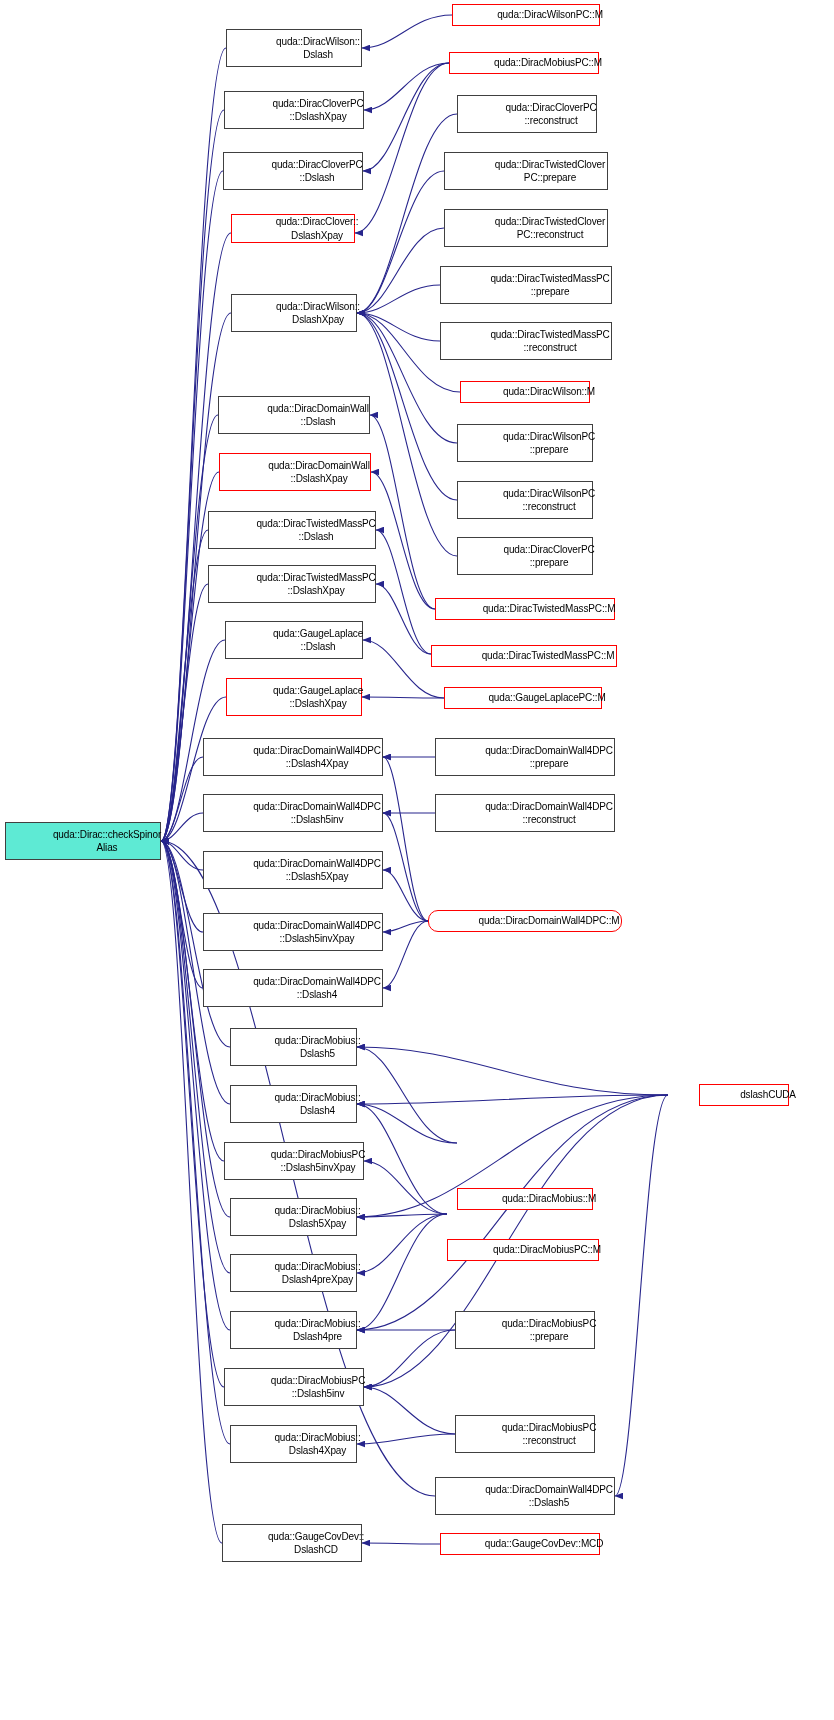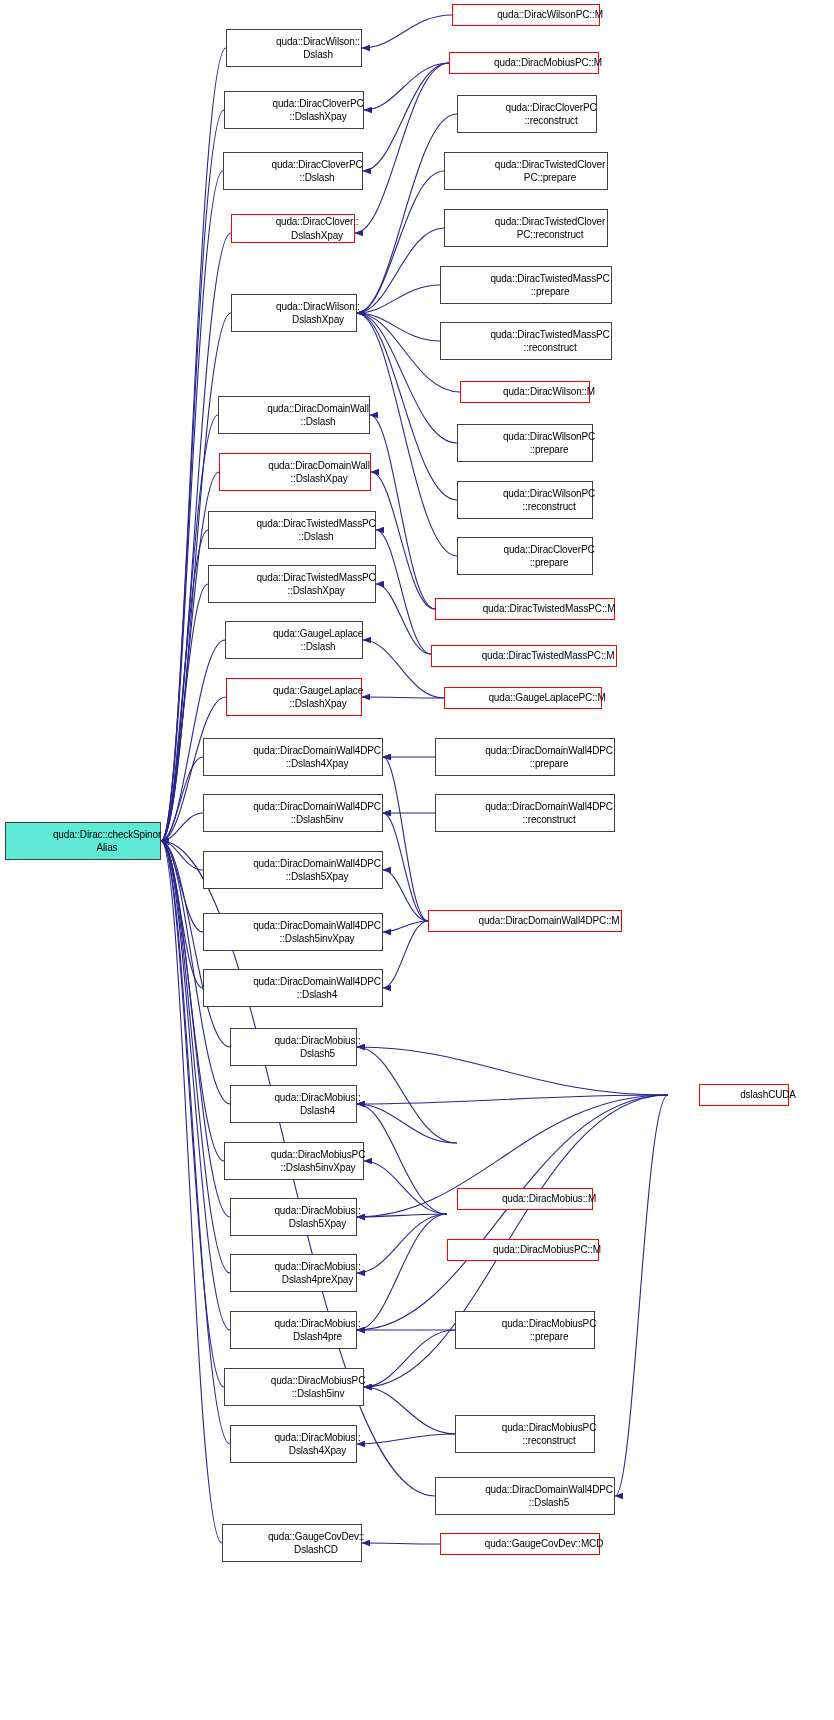--- a/index.html
+++ b/index.html
@@ -186,21 +186,21 @@
 ::reconstruct</div>
       <div class="node" style="left: 457px; top: 537px; width: 136px; height: 38px;">quda::DiracCloverPC
 ::prepare</div>
       <div class="node red" style="left: 435px; top: 598px; width: 180px; height: 22px;">quda::DiracTwistedMassPC::M</div>
       <div class="node red" style="left: 431px; top: 645px; width: 186px; height: 22px;">quda::DiracTwistedMassPC::M</div>
       <div class="node red" style="left: 444px; top: 687px; width: 158px; height: 22px;">quda::GaugeLaplacePC::M</div>
       <div class="node" style="left: 435px; top: 738px; width: 180px; height: 38px;">quda::DiracDomainWall4DPC
 ::prepare</div>
       <div class="node" style="left: 435px; top: 794px; width: 180px; height: 38px;">quda::DiracDomainWall4DPC
 ::reconstruct</div>
-      <div class="node red" style="left: 428px; top: 910px; width: 194px; height: 22px;">quda::DiracDomainWall4DPC::M</div>
+      <div class="node red" style="left: 428px; top: 910px; width: 194px; height: 22px; border-radius: 10px;">quda::DiracDomainWall4DPC::M</div>
       <div class="node red" style="left: 457px; top: 1188px; width: 136px; height: 22px;">quda::DiracMobius::M</div>
       <div class="node red" style="left: 447px; top: 1203px; width: 152px; height: 22px; margin-top: 36px;">quda::DiracMobiusPC::M</div>
       <div class="node" style="left: 455px; top: 1311px; width: 140px; height: 38px;">quda::DiracMobiusPC
 ::prepare</div>
       <div class="node" style="left: 455px; top: 1415px; width: 140px; height: 38px;">quda::DiracMobiusPC
 ::reconstruct</div>
       <div class="node red" style="left: 440px; top: 1533px; width: 160px; height: 22px;">quda::GaugeCovDev::MCD</div>
       <div class="node red" style="left: 668px; top: 1084px; width: 90px; height: 22px; margin-left: 31px;">dslashCUDA</div>
     </div>
 </div>

